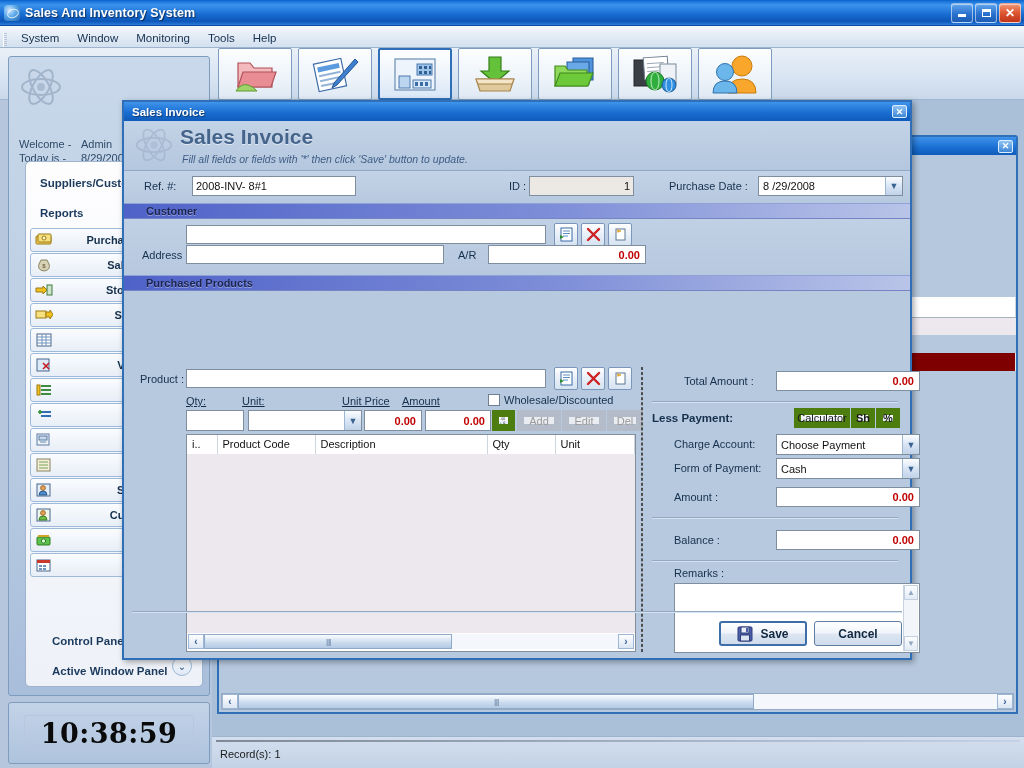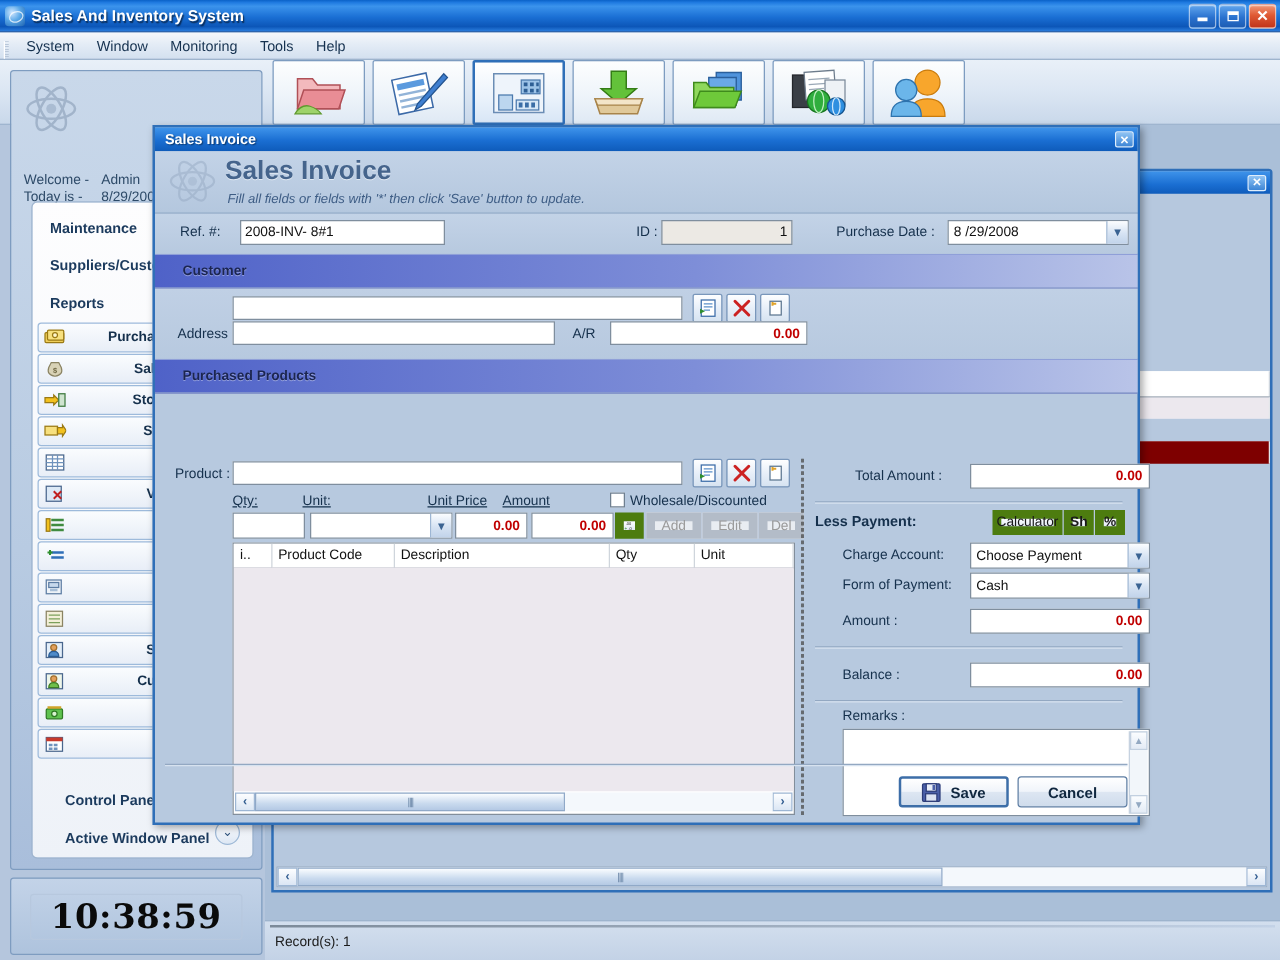--- a/index.html
+++ b/index.html
@@ -279,21 +279,21 @@
     padding-left: 4px;
   }
   .combo .cb-btn {
     margin-left: auto; width: 17px; height: 100%;
     background: linear-gradient(to bottom, #fbfdff, #d6e3f3 55%, #c1d3ea);
     border-left: 1px solid #9db6d4;
     display: flex; align-items: center; justify-content: center;
     color: #3a6392; font-size: 9px;
   }
   .sec-bar {
-    height: 28px;
+    height: 16px;
     background: linear-gradient(to right, #4f62c8 0%, #7e8ed8 55%, #b9c4e8 100%);
     display: flex; align-items: center;
     border-top: 1px solid #8f9fd8; border-bottom: 1px solid #7585c4; text-align: right;
   }
   .sec-bar .txt {
     margin-left: 22px; font-size: 11px; font-weight: bold; color: #1b2550;
     text-shadow: 0 1px 0 rgba(255,255,255,.35);
   }
   .iconbtn {
     width: 24px; height: 23px;
@@ -517,21 +517,20 @@
         </g>
         <circle cx="22" cy="22" r="4" fill="#8ea3bd"></circle>
       </svg>
     </div>
     <div class="sb-meta">
       <div><i>Welcome -</i><span>Admin</span></div>
       <div><i>Today is -</i><span>8/29/2008</span></div>
     </div>
 
     <div class="sb-panel">
-      <div class="sb-section">Maintenance</div>
       <div class="sb-section">Suppliers/Customers</div>
       <div class="sb-section">Reports</div>
 
       <div class="sb-list">
         <div class="sb-item">
           <svg class="ic" viewBox="0 0 18 16">
               <rect x="1" y="4" width="15" height="8" rx="1" fill="#f0cf5a" stroke="#9b7a14"></rect>
               <rect x="3" y="2" width="13" height="8" rx="1" fill="#f7e07f" stroke="#9b7a14"></rect>
               <circle cx="9" cy="6" r="2" fill="#fff7cf" stroke="#9b7a14"></circle>
             </svg>

